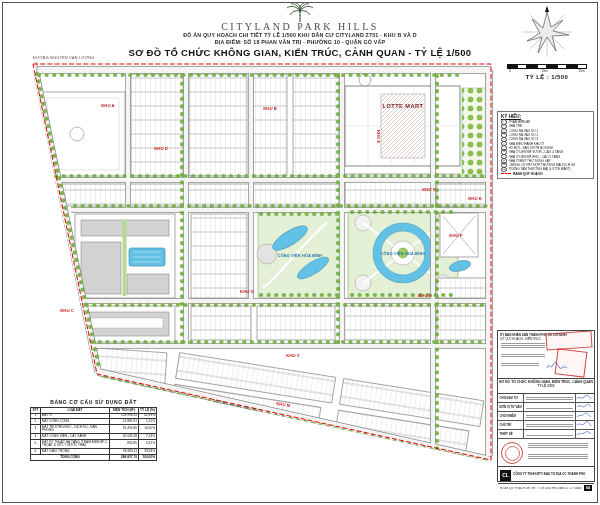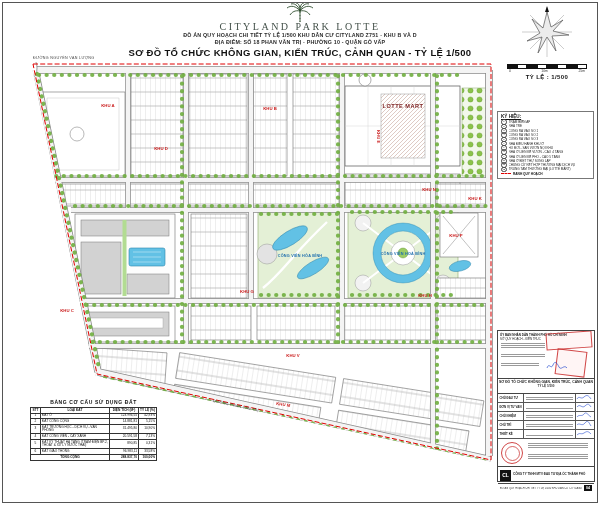--- a/index.html
+++ b/index.html
@@ -89,21 +89,21 @@
         <path d="M15 8 C11 3 6 2 2 5"></path>
         <path d="M15 8 C13 2 9 0 6 1"></path>
         <path d="M15 8 C15 2 13 0 11 0"></path>
         <path d="M15 8 C19 3 24 2 28 5"></path>
         <path d="M15 8 C17 2 21 0 24 1"></path>
         <path d="M15 8 C15 2 17 0 19 0"></path>
         <path d="M15 8 C10 7 7 9 5 12"></path>
         <path d="M15 8 C20 7 23 9 25 12"></path>
       </g>
     </svg>
-    <div class="brand">CITYLAND PARK LOTTE</div>
+    <div class="brand">CITYLAND PARK HILLS</div>
     <div class="hline">ĐỒ ÁN QUY HOẠCH CHI TIẾT TỶ LỆ 1/500 KHU DÂN CƯ CITYLAND Z751 - KHU B VÀ D</div>
     <div class="hline">ĐỊA ĐIỂM: SỐ 18 PHAN VĂN TRỊ - PHƯỜNG 10 - QUẬN GÒ VẤP</div>
     <div class="htitle">SƠ ĐỒ TỔ CHỨC KHÔNG GIAN, KIẾN TRÚC, CẢNH QUAN - TỶ LỆ 1/500</div>
   </div>
 
   <div class="compass">
     <svg width="84" height="52" viewBox="0 0 84 52">
       <path d="M42 1 V51 M17 26 H67 M25 9 L59 43 M59 9 L25 43" stroke="#999" stroke-width=".5"></path>
       <polygon points="42,6 46,21 58,14 48,25 64,29 47,30 51,45 42,31 33,47 37,31 22,35 35,27 27,13 38,22" fill="#ececec" stroke="#555" stroke-width=".7"></polygon>
       <polygon points="42,0 40,6 44,6" fill="#111"></polygon>

